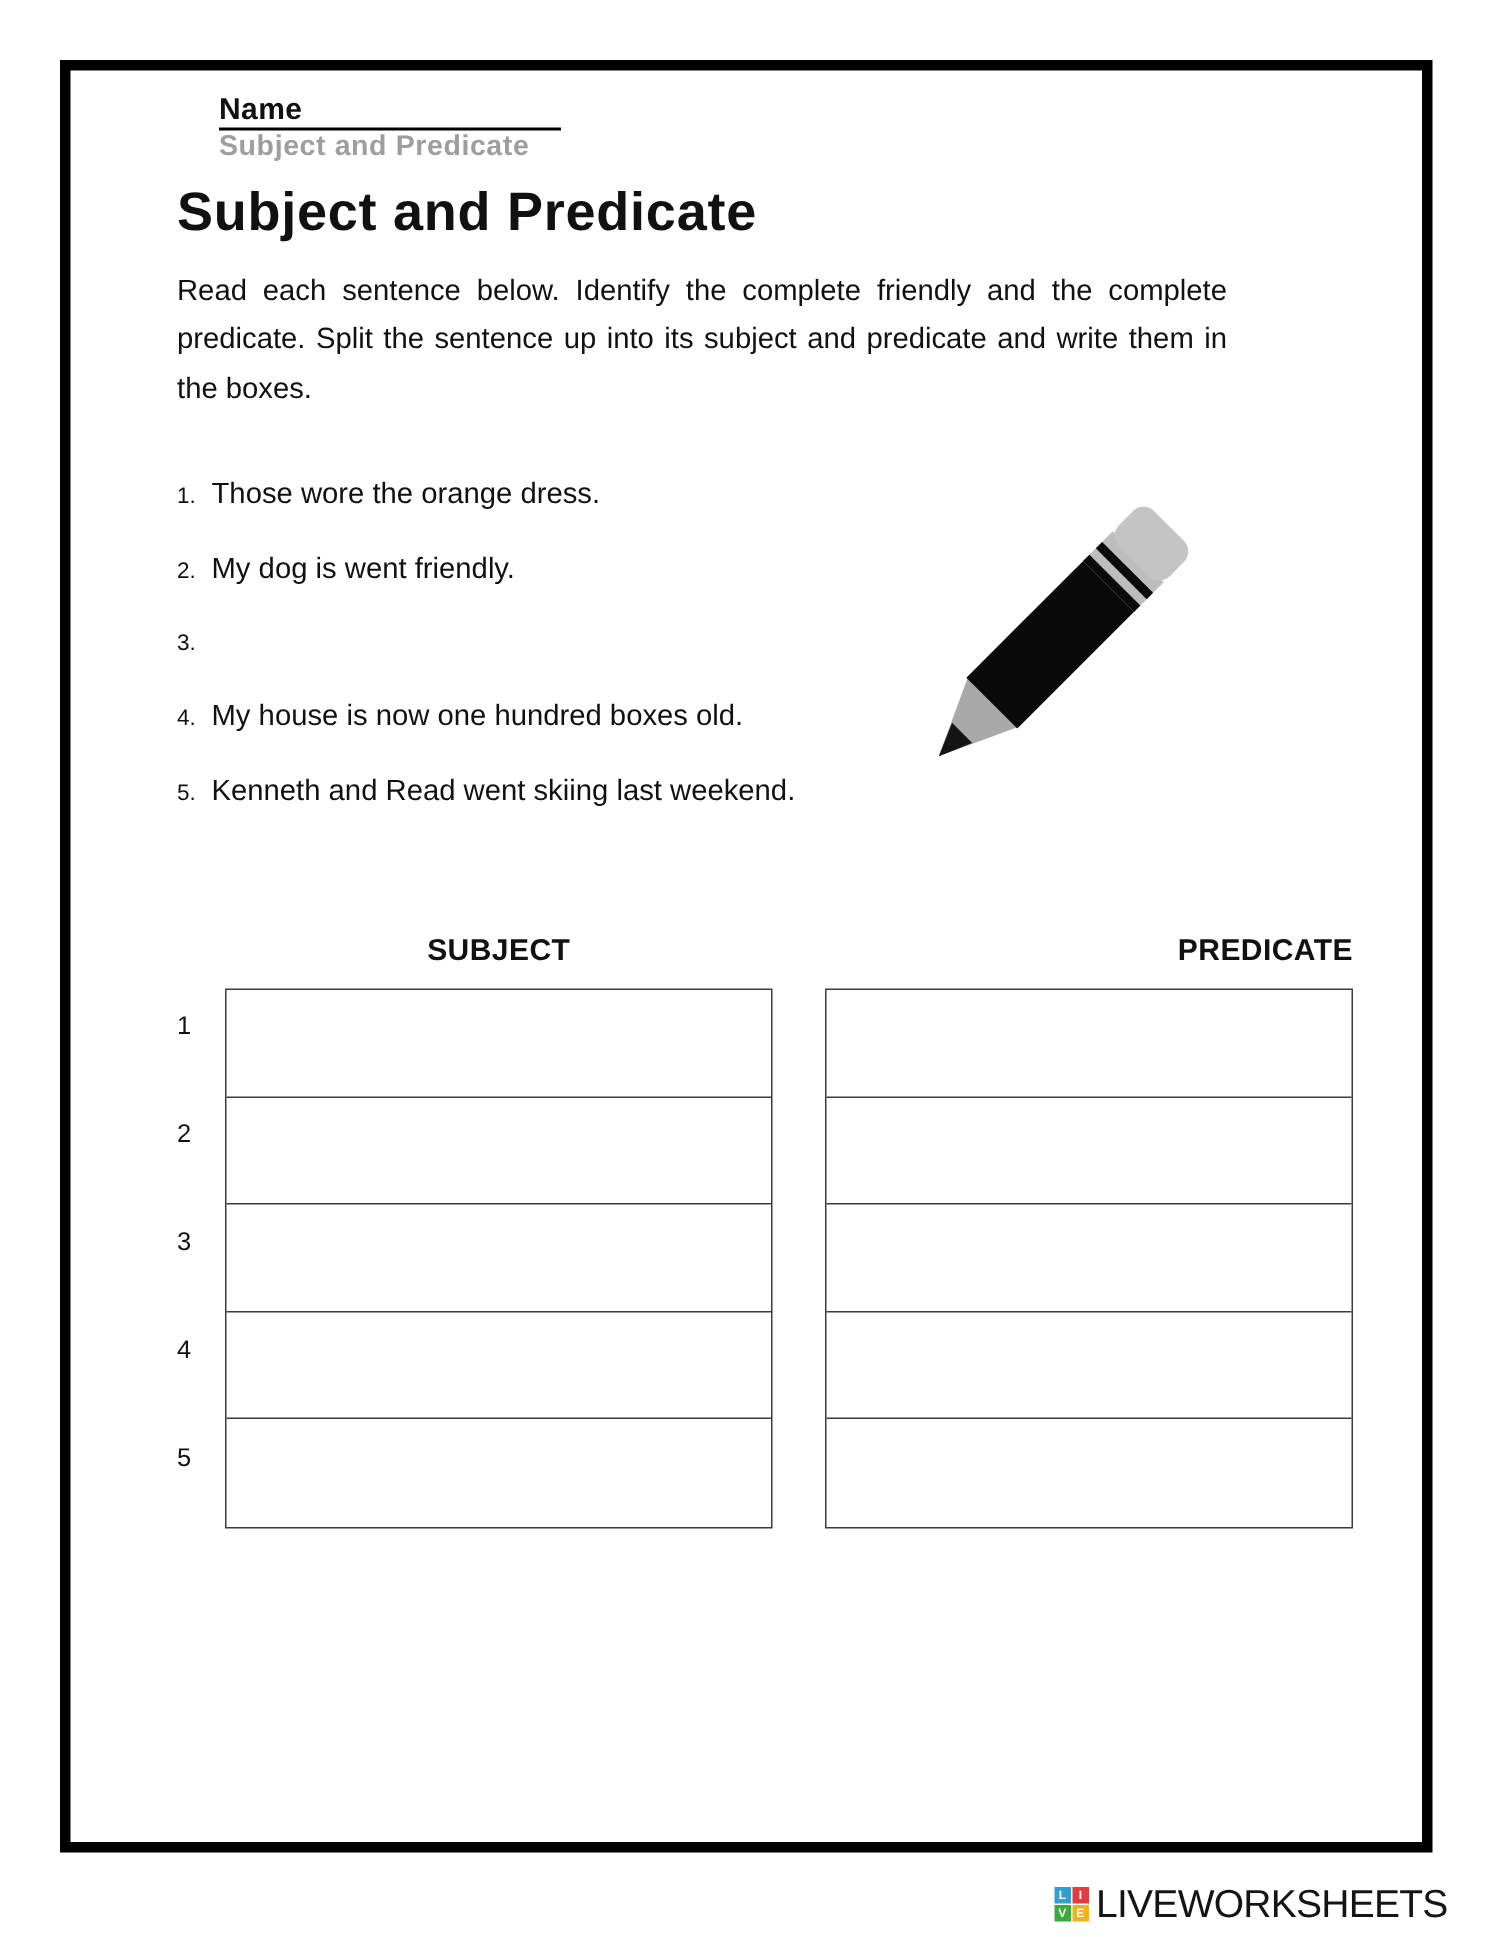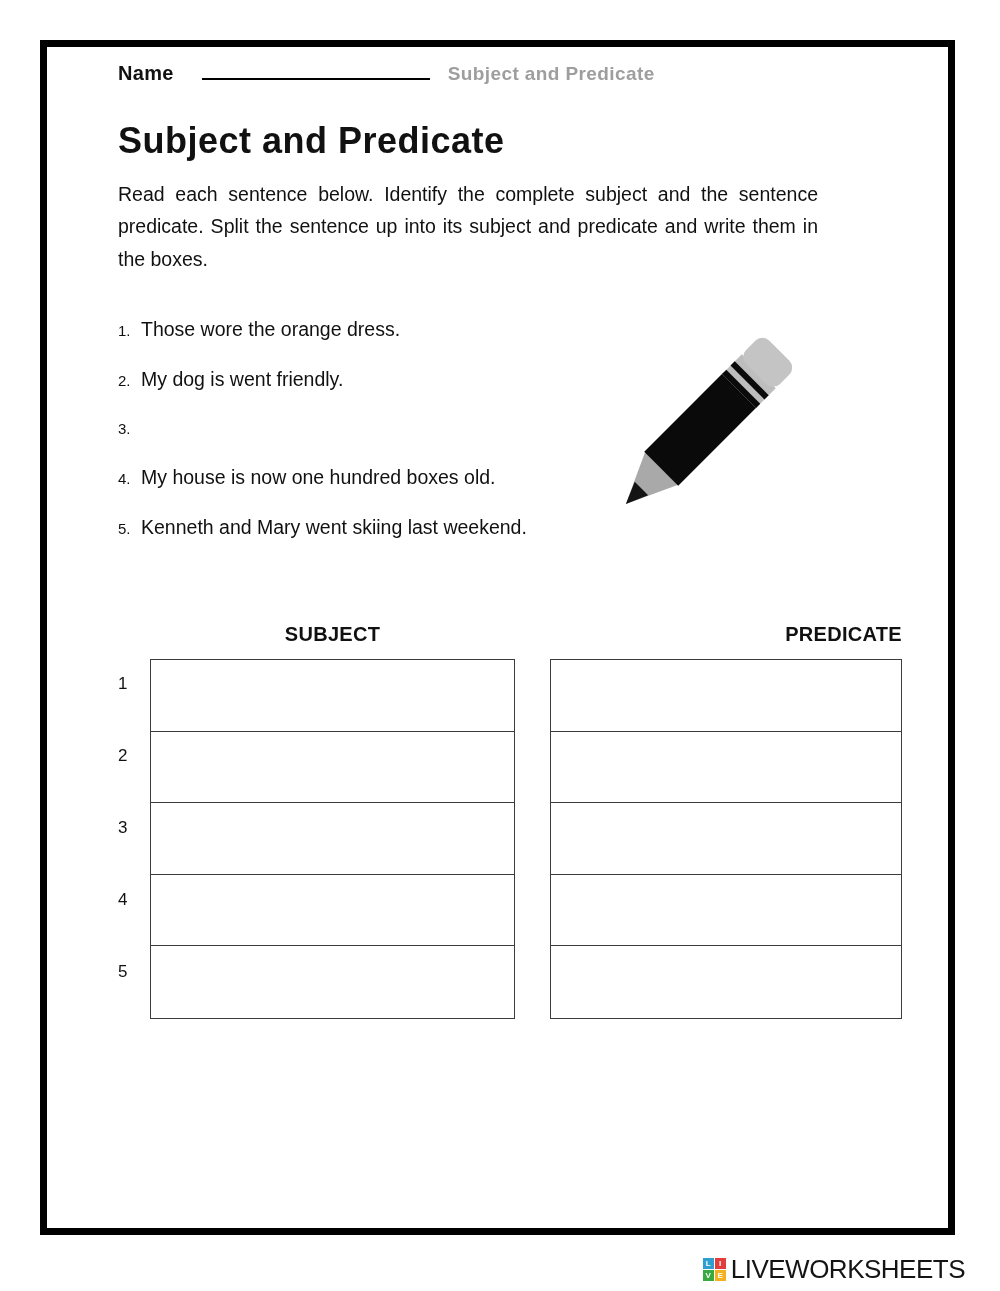--- a/index.html
+++ b/index.html
@@ -15,21 +15,21 @@
 
   .frame {
     position:absolute; left:40px; top:40px;
     width:915px; height:1195px;
     border:7px solid #000;
     background:#fff;
   }
   .content { position:absolute; inset:0; padding:15px 0 0 71px; }
 
   
-  .name-row { display:flex; align-items:baseline; height:32px; margin-bottom:26px; }
+  .name-row { display:flex; align-items:baseline; height:32px; margin-bottom:26px;flex-direction:column; }
   .name-label { font-size:20px; font-weight:600; letter-spacing:.3px; }
   .name-line {
     display:inline-block; width:228px; height:16px;
     border-bottom:2px solid #000; margin-left:28px; cursor:text;
   }
   .corner-title {
     margin-left:18px; font-size:19px; font-weight:bold;
     color:#9e9e9e; letter-spacing:.4px;
   }
 
@@ -87,41 +87,41 @@
     <div class="content">
 
       <div class="name-row">
         <span class="name-label">Name</span>
         <span class="name-line"></span>
         <span class="corner-title">Subject and Predicate</span>
       </div>
 
       <h1 class="title">Subject and Predicate</h1>
 
-      <p class="instructions">Read each sentence below. Identify the complete subject and the sentence predicate. Split the sentence up into its subject and predicate and write them in the boxes.</p>
+      <p class="instructions">Read each sentence below. Identify the complete friendly and the complete predicate. Split the sentence up into its subject and predicate and write them in the boxes.</p>
 
       <div class="sentences">
         <div class="sentence">
           <span class="num">1.</span>
           <span>Those wore the orange dress.</span>
         </div>
         <div class="sentence">
           <span class="num">2.</span>
           <span>My dog is went friendly.</span>
         </div>
         <div class="sentence">
           <span class="num">3.</span>
         </div>
         <div class="sentence">
           <span class="num">4.</span>
           <span>My house is now one hundred boxes old.</span>
         </div>
         <div class="sentence">
           <span class="num">5.</span>
-          <span>Kenneth and Mary went skiing last weekend.</span>
+          <span>Kenneth and Read went skiing last weekend.</span>
         </div>
       </div>
 
       <div class="tables">
         <div class="table-headers">
           <div class="th-spacer"></div>
           <div class="th-subject">SUBJECT</div>
           <div class="th-gap"></div>
           <div class="th-predicate">PREDICATE</div>
         </div>

